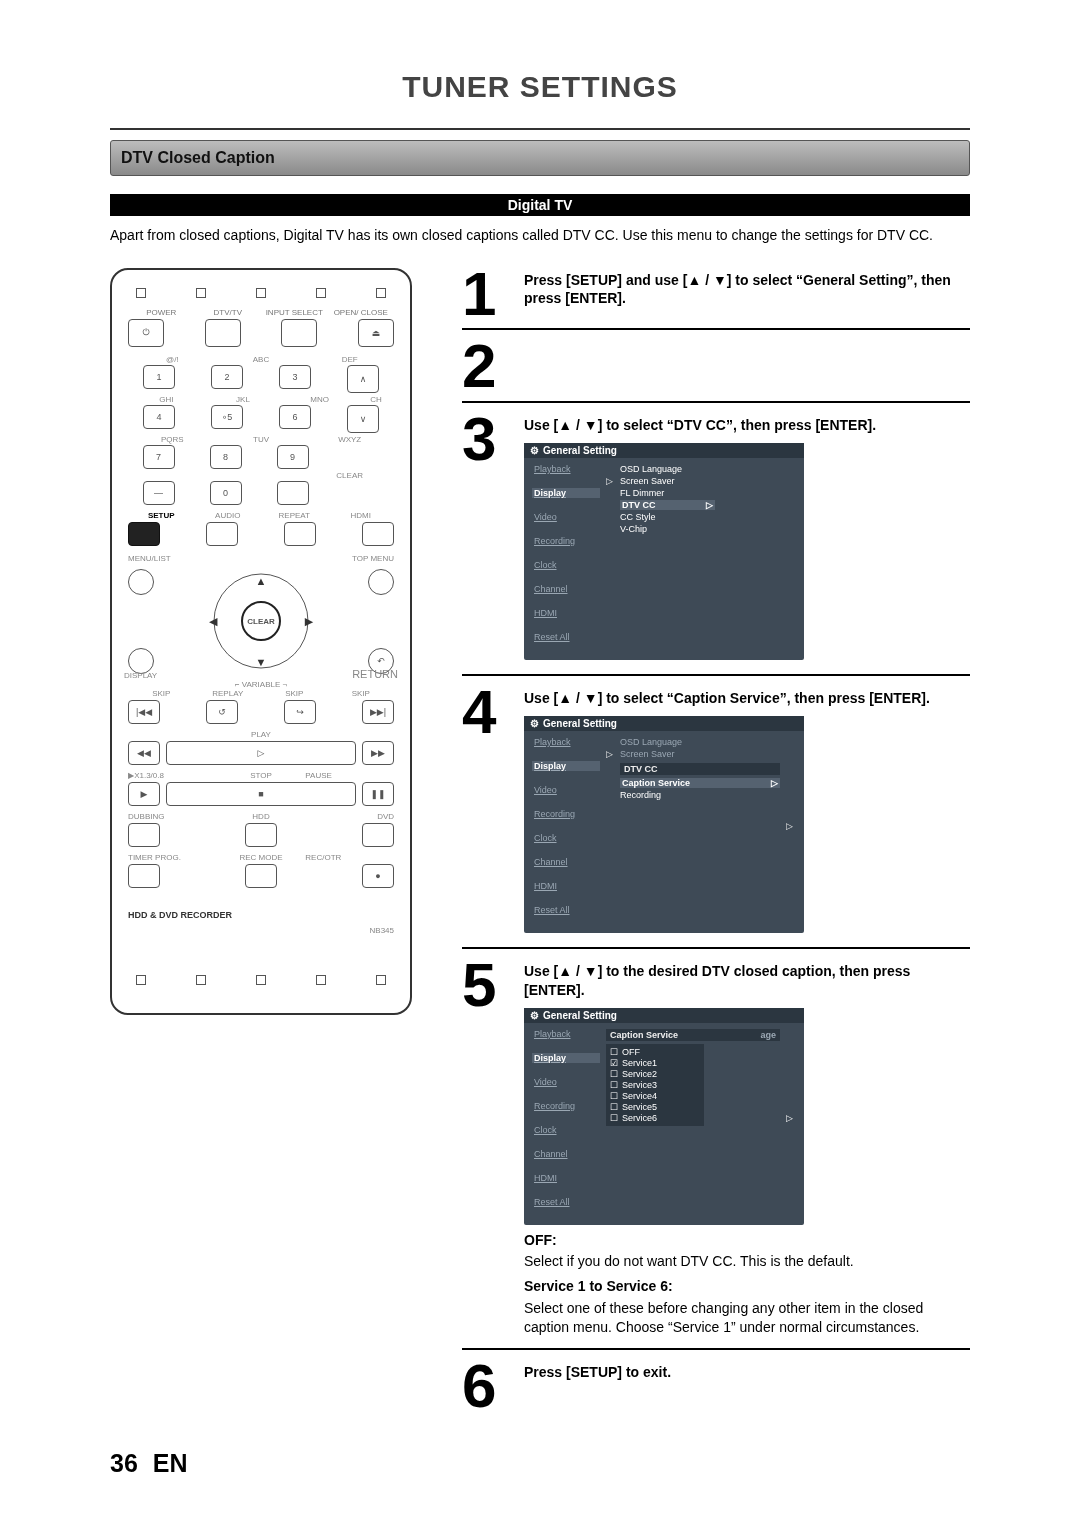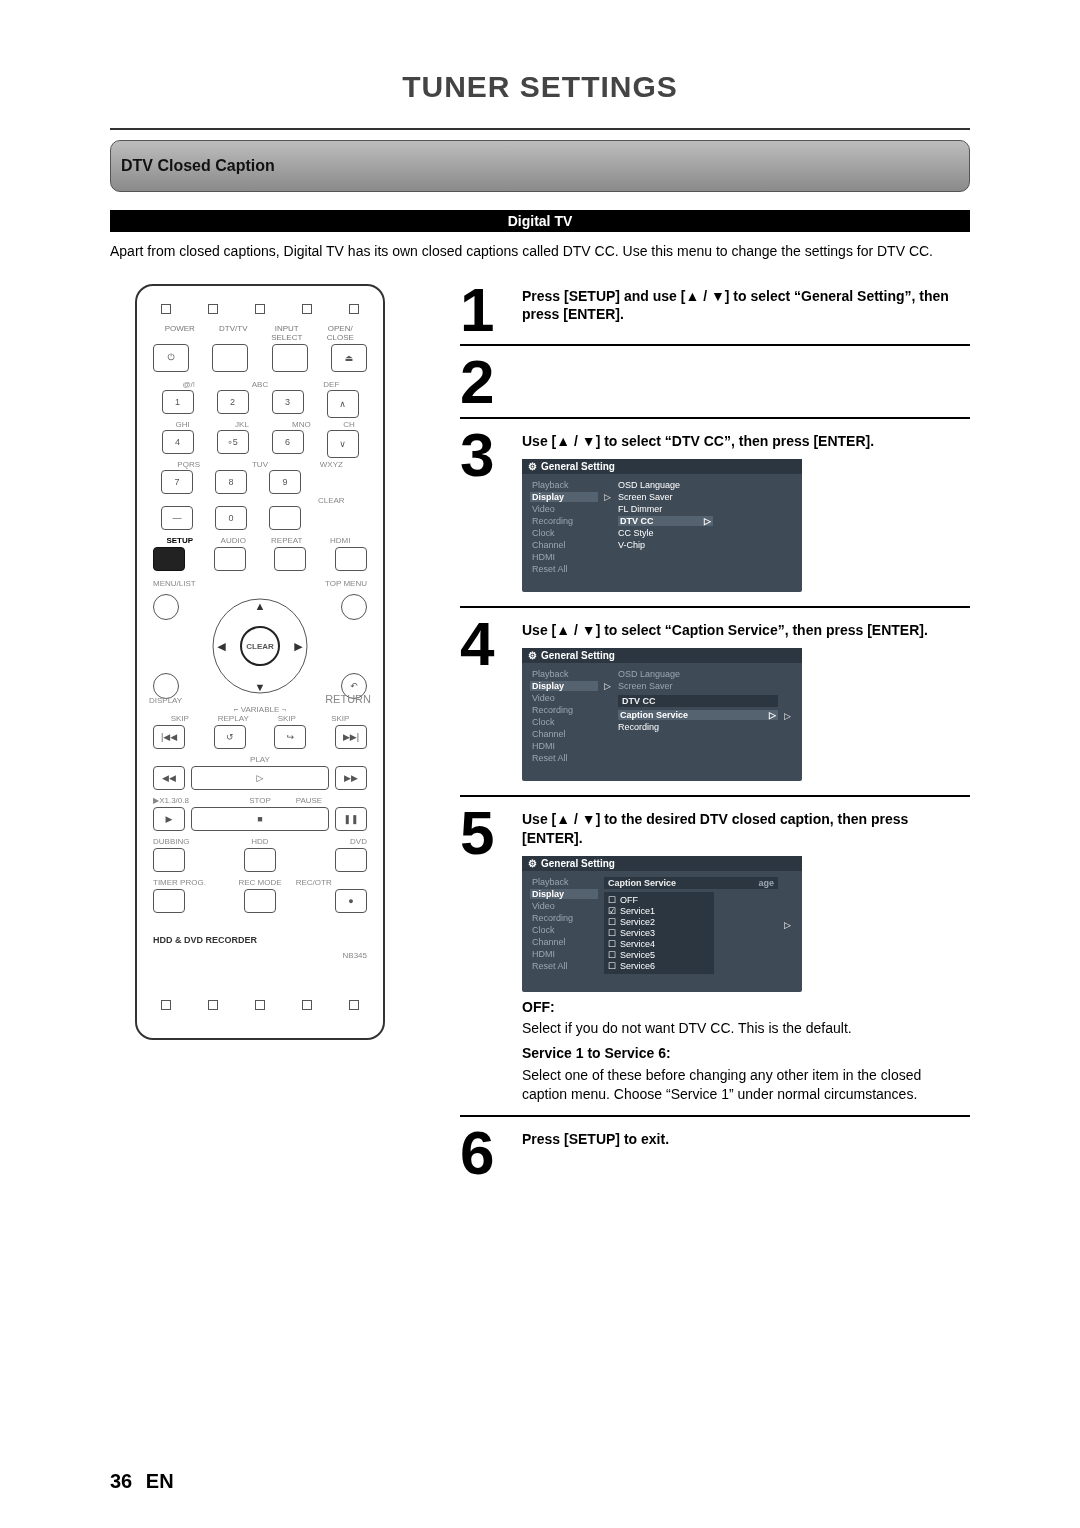--- a/index.html
+++ b/index.html
@@ -21,43 +21,43 @@
     margin-bottom: 24px;
   }
   .title-rule {
     border: none;
     border-top: 2px solid #333;
     margin-bottom: 10px;
   }
   .section-bar {
     background: linear-gradient(#bdbdbd, #8a8a8a);
     border: 1px solid #555;
-    border-radius: 10px;
-    padding: 16px 10px;
+    border-radius: 3px;
+    padding: 8px 10px;
     font-size: 16px;
     font-weight: bold;
     color: #111;
     margin-bottom: 18px;
   }
   .black-banner {
     background: #000;
     color: #fff;
     text-align: center;
     font-size: 14px;
     font-weight: bold;
     padding: 3px 0;
     margin-bottom: 10px;
   }
   .intro { font-size: 14px; margin-bottom: 22px; line-height: 1.4; }
   .columns { display: flex; gap: 50px; }
   .left-col { flex: 0 0 300px; }
   .right-col { flex: 1; }
   
   .remote {
-    width: 250px;
+    width: 302px;
     margin: 0 auto;
     border: 2px solid #333;
     border-radius: 18px;
     background: #fff;
     padding: 14px 16px 18px 16px;
     font-size: 9px;
     color: #555;
   }
   .remote .hole-row { display: flex; justify-content: space-between; margin: 4px 8px 10px 8px; }
   .remote .hole { width: 10px; height: 10px; border: 1px solid #555; }
@@ -113,37 +113,37 @@
   .step-body .bold { font-weight:bold; }
   .step-body p { margin: 3px 0; line-height:1.35; }
   .osd {
     width: 280px; margin: 8px 0 6px 0;
     background: #3e4a56; color:#eee; font-size:9px;
     border-radius:2px; padding: 6px 8px 18px 8px; position:relative;
   }
   .osd .osd-title { background:#2b3640; font-weight:bold; color:#fff; padding:2px 6px; margin:-6px -8px 6px -8px; font-size:10px; display:flex; align-items:center; gap:4px;}
   .osd .osd-title::before { content:"⚙"; font-size:10px; }
   .osd .cols { display:flex; gap:6px; }
-  .osd .menu-list { flex:0 0 68px; display:flex; flex-direction:column; gap:2px; color:#9aa7b3; }
+  .osd .menu-list { flex:0 0 68px; display:flex; flex-direction:column; gap:14px; color:#9aa7b3;text-decoration:underline; }
   .osd .menu-list .sel { color:#fff; font-weight:bold; background:#556270; padding:0 2px;}
   .osd .menu-list span { padding:0 2px;}
   .osd .sub { flex:0 0 95px; display:flex; flex-direction:column; gap:2px; color:#fff;}
   .osd .sub .sel-row { background:#556270; color:#fff; font-weight:bold; padding:0 2px; display:flex; justify-content:space-between; align-items:center;}
   .osd .opt-box {
     flex:0 0 100px; background:#2b3640; padding:3px 4px; display:flex; flex-direction:column; gap:1px;
     font-size:9px;
   }
   .osd .opt-box .opt { display:flex; align-items:center; gap:4px; color:#fff; }
   .osd .opt-box .opt.checked::before { content:"✔"; font-size:9px;}
   .osd .opt-box .opt::before { content:"☐"; font-size:9px;}
   .osd .opt-box .opt.checked::before { content:"☑"; }
   .osd .hdr-pill { background:#2b3640; font-size:9px; font-weight:bold; padding:1px 4px; margin-bottom:3px;}
   .footer {
-    position:absolute; left:110px; bottom:35px;
-    font-size:20px; font-weight:900;
+    position:absolute; left:110px; bottom:50px;
+    font-size:25px; font-weight:900;
   }
   .footer .en { margin-left:8px;}
 </style>
 </head>
 <body>
 
 <h1 class="page-title">TUNER SETTINGS</h1>
 <hr class="title-rule">
 
 <div class="section-bar">DTV Closed Caption</div>
@@ -436,21 +436,21 @@
               <span>Clock</span>
               <span>Channel</span>
               <span>HDMI</span>
               <span>Reset All</span>
             </div>
             <div style="flex:1">
               <div class="hdr-pill" style="display:flex;justify-content:space-between">
                 <span>Caption Service</span>
                 <span style="color:#9aa7b3">age</span>
               </div>
-              <div class="opt-box" style="width:110px">
+              <div class="opt-box" style="width:98px">
                 <div class="opt">OFF</div>
                 <div class="opt checked">Service1</div>
                 <div class="opt">Service2</div>
                 <div class="opt">Service3</div>
                 <div class="opt">Service4</div>
                 <div class="opt">Service5</div>
                 <div class="opt">Service6</div>
               </div>
             </div>
             <div style="width:10px;display:flex;align-items:center;color:#fff">▷</div>

